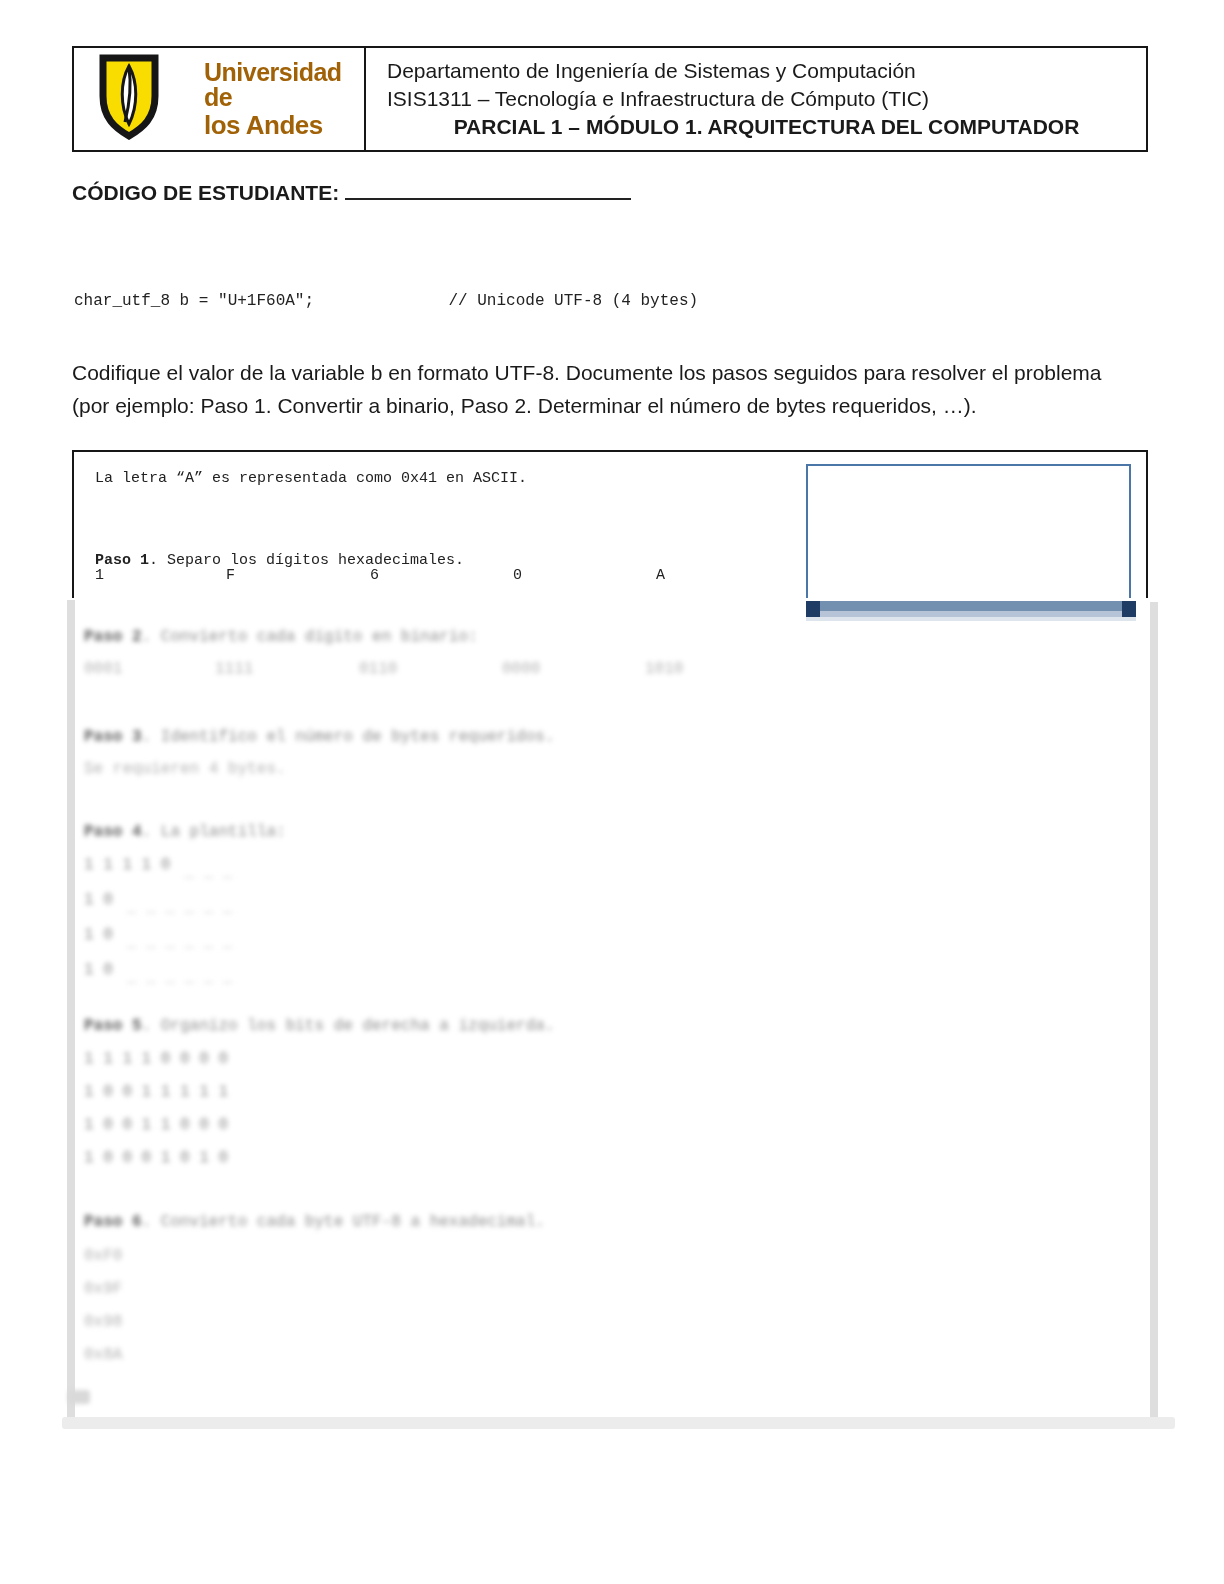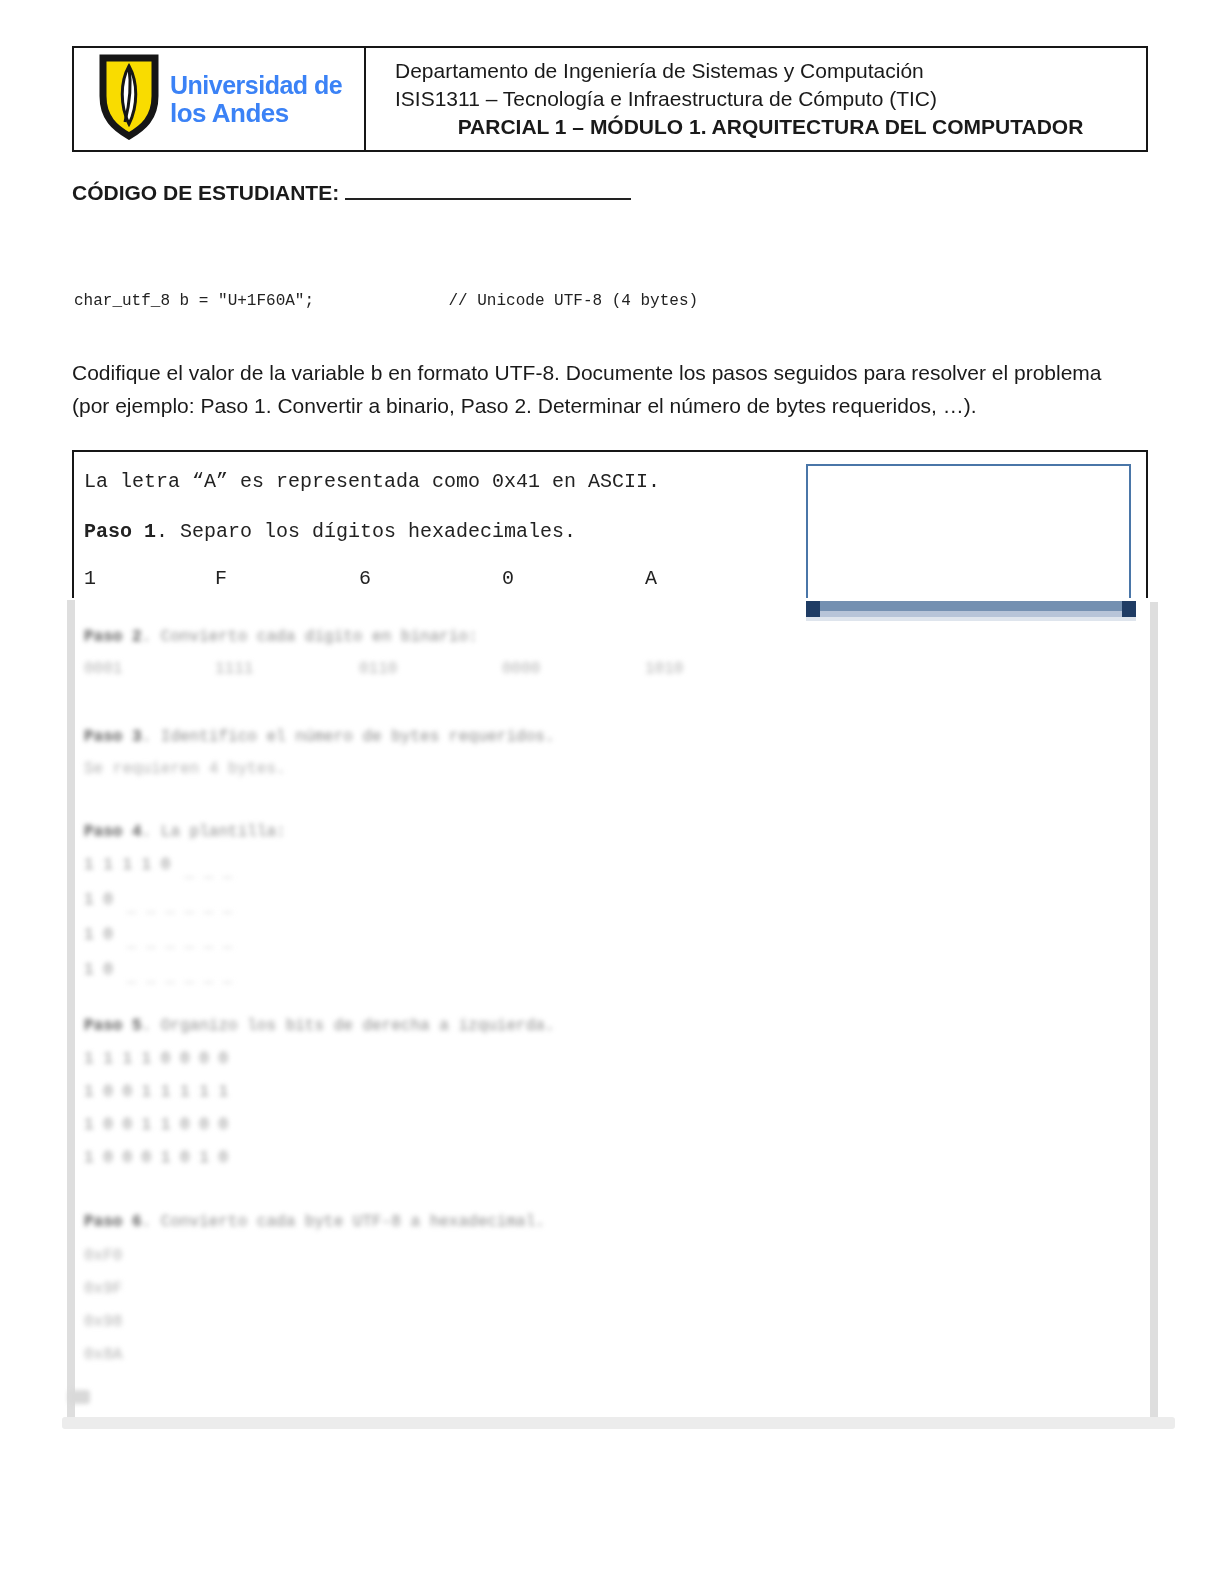--- a/index.html
+++ b/index.html
@@ -6,41 +6,41 @@
   .page{position:relative;width:1224px;height:1584px;background:#ffffff;overflow:hidden;
         font-family:"Liberation Sans",sans-serif;color:#1a1a1a;}
   .abs{position:absolute;}
 
   
   .header-box{left:72px;top:46px;width:1076px;height:106px;border:2px solid #161616;
               display:flex;box-sizing:border-box;}
   .header-left{width:292px;border-right:2px solid #161616;display:flex;align-items:center;
                padding-left:24px;box-sizing:border-box;}
   .logo-wrap{display:flex;align-items:center;gap:10px;}
-  .logo-text{line-height:1.0;font-weight:700;color:#3b82f6;letter-spacing:-0.5px;}
+  .logo-text{line-height:1.0;font-weight:700;color:#a16207;letter-spacing:-0.5px;margin-left:34px;}
   .logo-text .l1{font-size:25px;}
   .logo-text .l2{font-size:26px;margin-top:2px;}
   .header-right{flex:1;display:flex;flex-direction:column;justify-content:center;
-                padding-left:29px;font-size:21px;line-height:28px;}
+                padding-left:21px;font-size:21px;line-height:28px;}
   .header-right .bold{font-weight:700;text-align:center;}
 
   
   .student-code{left:72px;top:181px;font-size:21px;font-weight:700;white-space:nowrap;}
   .code-blank{display:inline-block;width:286px;border-bottom:2px solid #222;height:16px;
               margin-left:6px;}
   .punto{left:72px;top:236px;font-size:21px;white-space:nowrap;}
   .punto b{font-weight:700;}
   .codeline{left:74px;top:292px;font-family:"Liberation Mono",monospace;font-size:16px;
             white-space:pre;color:#222;}
   .instructions{left:72px;top:356px;font-size:21px;line-height:33px;white-space:nowrap;}
 
   
   .answer-box{left:72px;top:450px;width:1076px;height:962px;border:2px solid #161616;
               box-sizing:border-box;}
-  .mono{font-family:"Liberation Mono",monospace;font-size:20px;color:#222;white-space:pre;}
+  .mono{font-family:"Liberation Mono",monospace;font-size:15px;color:#222;white-space:pre;margin-left:11px;}
   .boxline{position:absolute;left:10px;}
   .hexrow{position:absolute;left:10px;top:115px;width:700px;height:22px;}
   .hexrow span{position:absolute;top:0;}
 
   .chart-frame{left:732px;top:12px;width:325px;height:138px;border:2px solid #4a76a8;
                background:#ffffff;box-sizing:border-box;}
   .hscrollbar{left:806px;top:601px;width:330px;height:16px;display:flex;z-index:6;
               box-shadow:0 4px 0 rgba(185,198,216,0.45);}
   .sb-arrow{width:14px;height:16px;background:#1f3c64;}
   .sb-track{flex:1;height:16px;
@@ -98,21 +98,21 @@
 
   <div class="abs codeline">char_utf_8 b = "U+1F60A";              // Unicode UTF-8 (4 bytes)</div>
 
   <div class="abs instructions">
     <div>Codifique el valor de la variable b en formato UTF-8. Documente los pasos seguidos para resolver el problema</div>
     <div>(por ejemplo: Paso 1. Convertir a binario, Paso 2. Determinar el número de bytes requeridos, …).</div>
   </div>
 
   <div class="abs answer-box">
     <div class="boxline mono" style="top:18px;">La letra “A” es representada como 0x41 en ASCII.</div>
-    <div class="boxline mono" style="top:68px;"><b>Paso 1</b><span>. Separo los dígitos hexadecimales.</span></div>
+    <div class="boxline mono" style="top:100px;"><b>Paso 1</b><span>. Separo los dígitos hexadecimales.</span></div>
     <div class="hexrow mono">
       <span style="left:0px;">1</span>
       <span style="left:131px;">F</span>
       <span style="left:275px;">6</span>
       <span style="left:418px;">0</span>
       <span style="left:561px;">A</span>
     </div>
     <div class="abs chart-frame"></div>
   </div>
 

